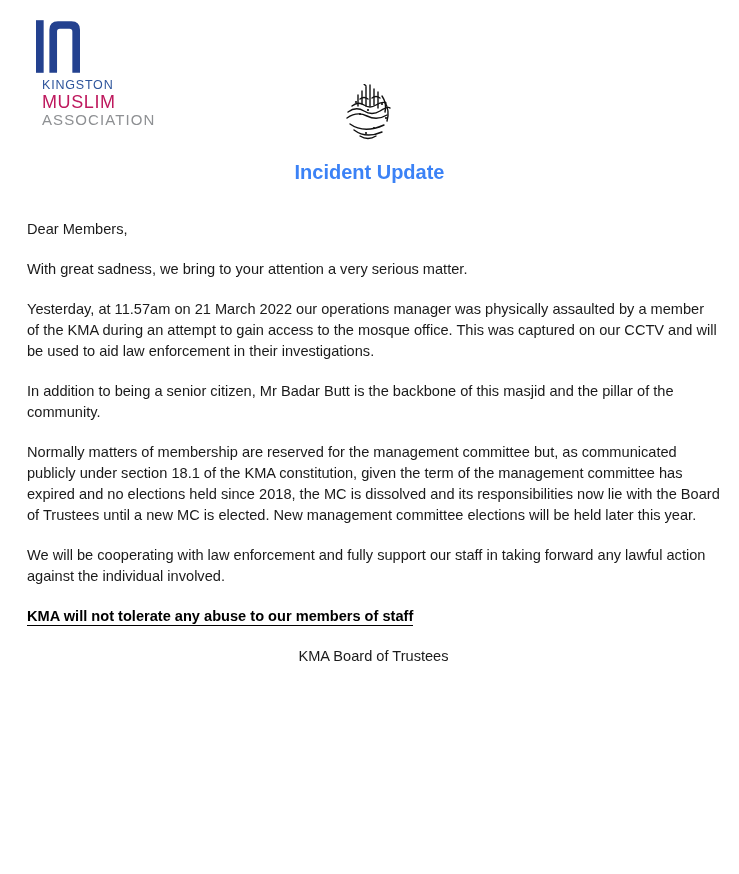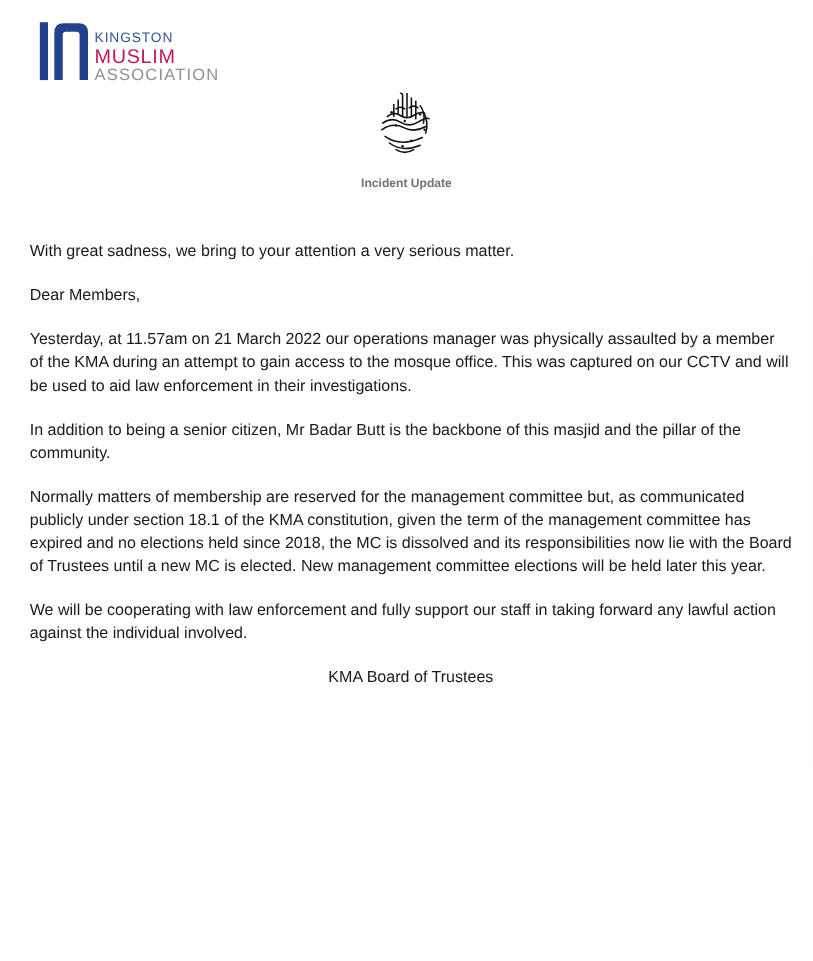--- a/index.html
+++ b/index.html
@@ -15,21 +15,22 @@
     overflow: hidden;
     color: #1a1a1a;
   }
 
   
   .logo {
     position: absolute;
     left: 36px;
     top: 18px;
     display: flex;
-    align-items: flex-end;
+    align-items: flex-start;
+    flex-direction: column;
   }
   .logo-mark { width: 44px; height: 57px; display: block; }
   .logo-text { margin-left: 6px; padding-top: 3px; }
   .logo-line1 {
     color: #2d549b;
     font-size: 12.5px;
     letter-spacing: 0.8px;
     line-height: 14px;
   }
   .logo-line2 {
@@ -57,23 +58,23 @@
   }
   .bismillah svg { width: 100%; height: 100%; display: block; }
 
   
   .doc-title {
     position: absolute;
     left: 0;
     right: 0;
     top: 161px;
     text-align: center;
-    font-size: 11px;
+    font-size: 20px;
     font-weight: 700;
-    color: #737373;
+    color: #3b82f6;
   }
 
   
   .letter-body {
     position: absolute;
     left: 27px;
     top: 219px;
     width: 693px;
     font-size: 14.6px;
     line-height: 21px;
@@ -135,22 +136,23 @@
         <circle cx="48" cy="34" r="1.1"></circle>
         <circle cx="36" cy="44" r="1.1"></circle>
         <circle cx="28" cy="49" r="1.1"></circle>
       </g>
     </svg>
   </div>
 
   <div class="doc-title">Incident Update</div>
 
   <div class="letter-body">
+    <p>Dear Members,</p>
     <p>With great sadness, we bring to your attention a very serious matter.</p>
-    <p>Dear Members,</p>
     <p>Yesterday, at 11.57am on 21 March 2022 our operations manager was physically assaulted by a member of the KMA during an attempt to gain access to the mosque office. This was captured on our CCTV and will be used to aid law enforcement in their investigations.</p>
     <p>In addition to being a senior citizen, Mr Badar Butt is the backbone of this masjid and the pillar of the community.</p>
     <p>Normally matters of membership are reserved for the management committee but, as communicated publicly under section 18.1 of the KMA constitution, given the term of the management committee has expired and no elections held since 2018, the MC is dissolved and its responsibilities now lie with the Board of Trustees until a new MC is elected. New management committee elections will be held later this year.</p>
     <p>We will be cooperating with law enforcement and fully support our staff in taking forward any lawful action against the individual involved.</p>
+    <p class="emphasis-line"><span>KMA will not tolerate any abuse to our members of staff</span></p>
     <p class="signature">KMA Board of Trustees</p>
   </div>
 
 </div>
 
 </body></html>

